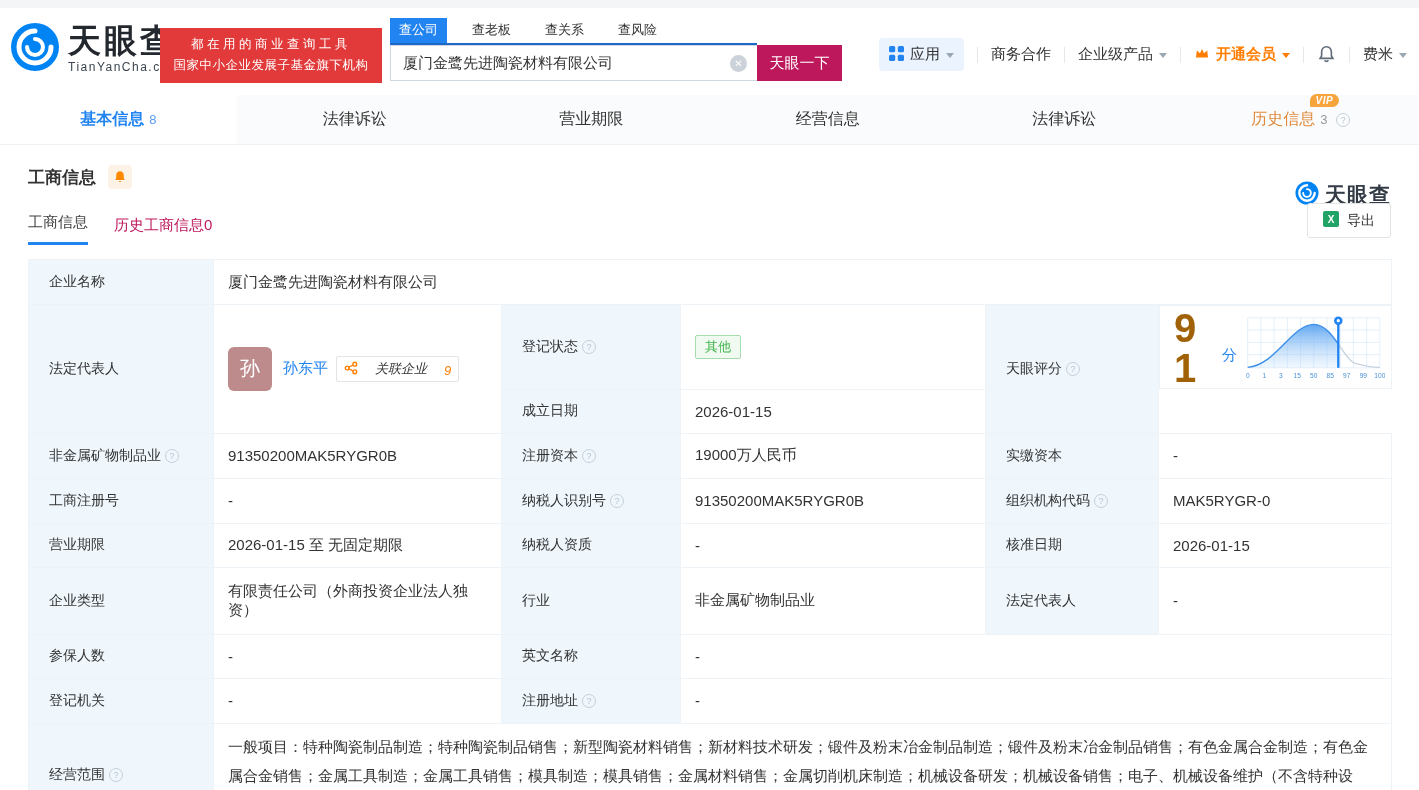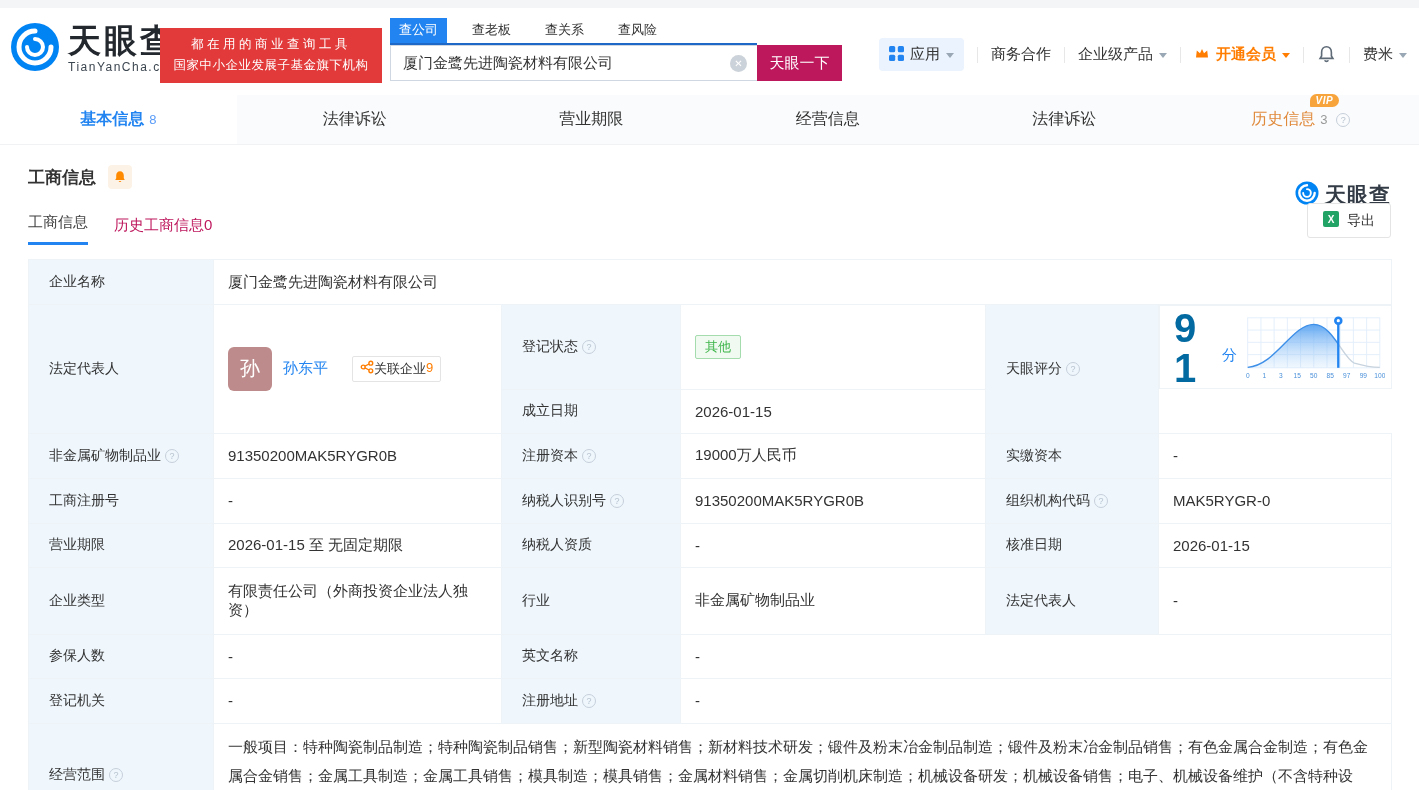--- a/index.html
+++ b/index.html
@@ -63,26 +63,26 @@
   .info-table td.lbl { background:#eff7fd; font-size:14px; padding-left:20px; word-break:keep-all; }
   .lbl-inner { display:inline-flex; align-items:center; }
   tr.r1 { height:45px; } tr.r2a { height:44px; } tr.r2b { height:44px; }
   tr.r3 { height:45px; } tr.r4 { height:45px; } tr.r5 { height:44px; }
   tr.r6 { height:67px; } tr.r7 { height:44px; } tr.r8 { height:45px; }
   tr.r9 { height:95px; }
 
   .status-badge { display:inline-block; color:#3db54a; background:#f0faf0; border:1px solid #a4dcad; border-radius:2px; padding:2px 9px; font-size:13px; }
   .rep-cell { display:flex; align-items:center; }
   .avatar { width:44px; height:44px; border-radius:6px; background:#bd8b8b; color:#fff; font-size:20px; display:flex; align-items:center; justify-content:center; flex:none; }
-  .rep-name { color:#2284f0; font-size:15px; margin:0 24px 0 11px; cursor:pointer; white-space:nowrap; }
-  .rel-badge { display:inline-flex; align-items:flex-start; gap:0; border:1px solid #e4e4e4; border-radius:2px; padding:3px 7px; font-size:13px; color:#333; cursor:pointer; white-space:nowrap; }
+  .rep-name { color:#2284f0; font-size:15px; margin:0 8px 0 11px; cursor:pointer; white-space:nowrap; }
+  .rel-badge { display:inline-flex; align-items:flex-end; gap:17px; border:1px solid #e4e4e4; border-radius:2px; padding:3px 7px; font-size:13px; color:#333; cursor:pointer; white-space:nowrap;font-style:italic; }
   .rel-badge .cnt { color:#ff7d00; }
 
   .score-cell { display:flex; align-items:center; gap:6px; padding:2px 6px 0 14px !important; }
-  .score-num { font-size:40px; font-weight:bold; color:#0369a1; line-height:1; }
+  .score-num { font-size:40px; font-weight:bold; color:#a16207; line-height:1; }
   .score-unit { font-size:15px; color:#2284f0; margin-top:14px; }
   .scope-txt { line-height:1.95; font-size:15px; color:#333; }
 </style>
 </head>
 <body>
 
 <div class="top-strip"></div>
 
 <div class="header">
   <div class="logo">

